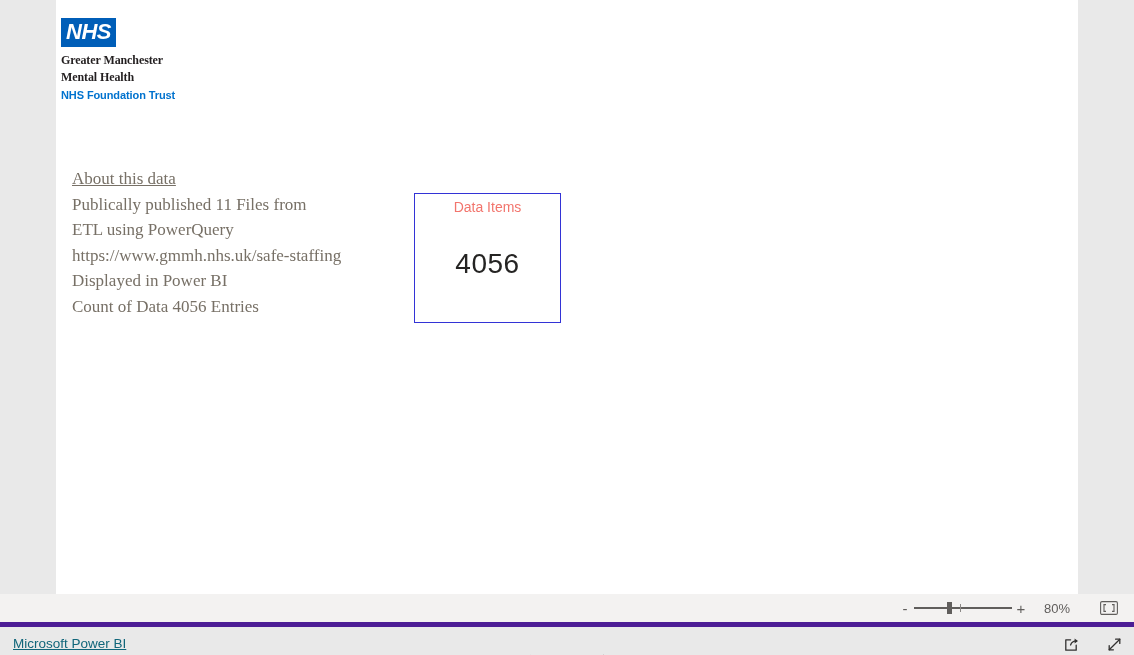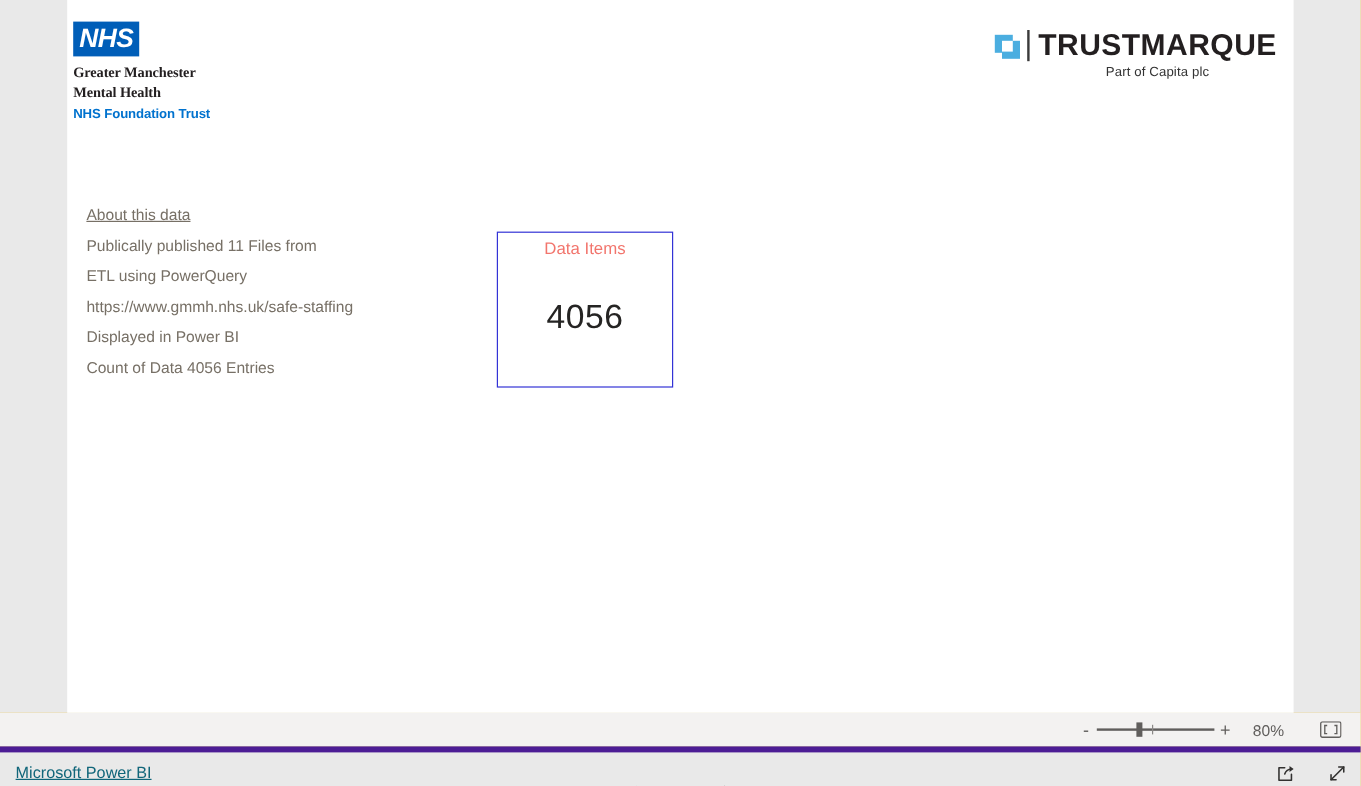--- a/index.html
+++ b/index.html
@@ -139,22 +139,22 @@
 
   
   .about-block {
     position: absolute;
     left: 16px;
     top: 166px;
     width: 360px;
   }
   .about-line {
     color: #777066;
-    font-family: Liberation Sans, sans-serif;
-    font-size: 13px;
+    font-family: Liberation Serif, serif;
+    font-size: 17px;
     line-height: 25.6px;
     white-space: nowrap;
   }
   .about-line.heading {
     text-decoration: underline;
   }
 
   
   .kpi-card {
     position: absolute;
@@ -319,32 +319,20 @@
 
       <div class="nhs-logo">
         <div class="nhs-badge">NHS</div>
         <div class="nhs-trustname">
           <div>Greater Manchester</div>
           <div>Mental Health</div>
         </div>
         <div class="nhs-foundation">NHS Foundation Trust</div>
       </div>
 
-      <div class="tm-logo">
-        <div class="tm-mark">
-          <div class="tm-sq-back"></div>
-          <div class="tm-sq-front"></div>
-          <div class="tm-sq-hole"></div>
-        </div>
-        <div class="tm-divider"></div>
-        <div class="tm-text">
-          <div class="tm-name">TRUSTMARQUE</div>
-          <div class="tm-sub">Part of Capita plc</div>
-        </div>
-      </div>
 
       <div class="about-block">
         <div class="about-line heading">About this data</div>
         <div class="about-line">Publically published 11 Files from</div>
         <div class="about-line">ETL using PowerQuery</div>
         <div class="about-line">https://www.gmmh.nhs.uk/safe-staffing</div>
         <div class="about-line">Displayed in Power BI</div>
         <div class="about-line">Count of Data 4056 Entries</div>
       </div>
 

